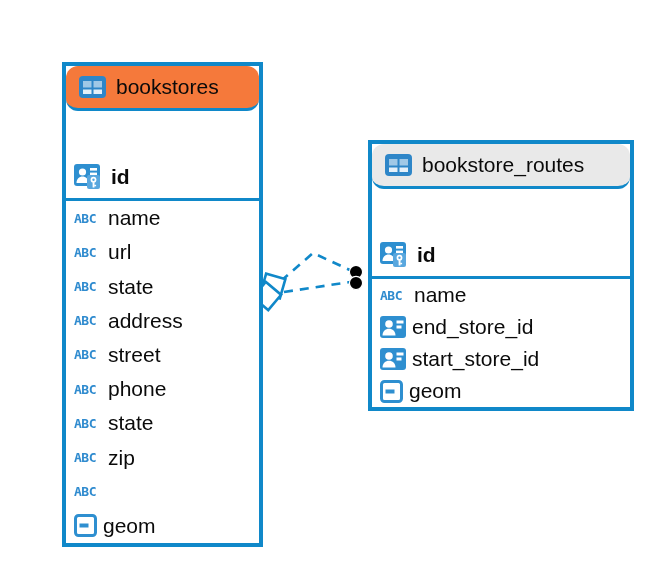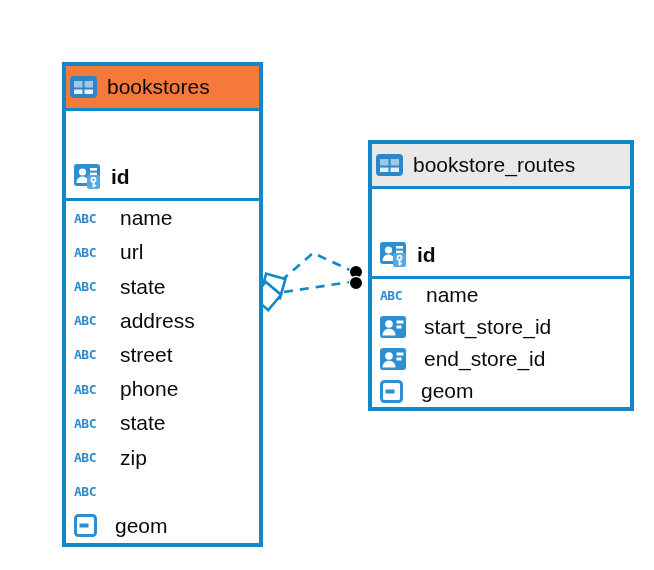--- a/index.html
+++ b/index.html
@@ -8,29 +8,29 @@
     font-family:"Liberation Sans",sans-serif;color:#0a0a0a;
   }
   .erd-table{
     position:absolute;box-sizing:border-box;background:#ffffff;
     border:4px solid #1088C9;display:flex;flex-direction:column;
   }
   #table-bookstores{left:62px;top:62px;width:201px;height:485px;}
   #table-bookstore-routes{left:368px;top:140px;width:266px;height:271px;}
   .table-header{
     flex:0 0 42px;border-bottom:3px solid #1088C9;display:flex;align-items:center;
-    padding:0 4px;gap:10px;font-size:21px;
+    padding:0 13px;gap:10px;font-size:21px;border-radius:12px;
   }
   .pk-row{
     flex:0 0 43px;border-bottom:3px solid #1088C9;display:flex;align-items:center;
     padding:0 8px;gap:10px;font-size:21px;font-weight:700;margin-top:44px;
   }
   .fields{flex:1 1 auto;display:flex;flex-direction:column;}
   .field-row{
-    flex:1 1 0;display:flex;align-items:center;padding:0 8px;gap:18px;font-size:21px;
+    flex:1 1 0;display:flex;align-items:center;padding:0 8px;gap:6px;font-size:21px;
   }
   .icon{flex:0 0 auto;display:inline-flex;align-items:center;justify-content:center;}
   .abc-icon{
     width:28px;color:#2F8BCF;font-family:"DejaVu Sans Mono",monospace;
     font-weight:700;font-size:13px;letter-spacing:-0.5px;justify-content:flex-start;
   }
   .label{white-space:nowrap;overflow:hidden;}
   #rel-svg{position:absolute;left:0;top:0;width:654px;height:570px;pointer-events:none;}
   #rel-svg .dash{fill:none;stroke:#1088C9;stroke-width:2.6;stroke-dasharray:9 7;}
   #rel-svg .diamond{fill:#ffffff;stroke:#1088C9;stroke-width:2.6;}
@@ -172,33 +172,33 @@
       <div class="field-row">
         <span class="icon">
           <svg width="26" height="22" viewBox="0 0 26 22">
             <rect width="26" height="22" rx="3" fill="#2E8FD0"></rect>
             <circle cx="9" cy="8" r="3.8" fill="#fff"></circle>
             <path d="M2.5 19.5 c0-4.2 3-6.8 6.5-6.8 s6.5 2.6 6.5 6.8 z" fill="#fff"></path>
             <rect x="16.5" y="4.5" width="7" height="3" fill="#fff"></rect>
             <rect x="16.5" y="9.5" width="5" height="3" fill="#fff"></rect>
           </svg>
         </span>
-        <span class="label">start_store_id</span>
+        <span class="label">end_store_id</span>
       </div>
       <div class="field-row">
         <span class="icon">
           <svg width="26" height="22" viewBox="0 0 26 22">
             <rect width="26" height="22" rx="3" fill="#2E8FD0"></rect>
             <circle cx="9" cy="8" r="3.8" fill="#fff"></circle>
             <path d="M2.5 19.5 c0-4.2 3-6.8 6.5-6.8 s6.5 2.6 6.5 6.8 z" fill="#fff"></path>
             <rect x="16.5" y="4.5" width="7" height="3" fill="#fff"></rect>
             <rect x="16.5" y="9.5" width="5" height="3" fill="#fff"></rect>
           </svg>
         </span>
-        <span class="label">end_store_id</span>
+        <span class="label">start_store_id</span>
       </div>
       <div class="field-row">
         <span class="icon">
           <svg width="23" height="23" viewBox="0 0 23 23">
             <rect x="1.5" y="1.5" width="20" height="20" rx="3" fill="#fff" stroke="#2E8FD0" stroke-width="3"></rect>
             <rect x="5.5" y="9.5" width="9" height="4" fill="#2E8FD0"></rect>
           </svg>
         </span>
         <span class="label">geom</span>
       </div>

